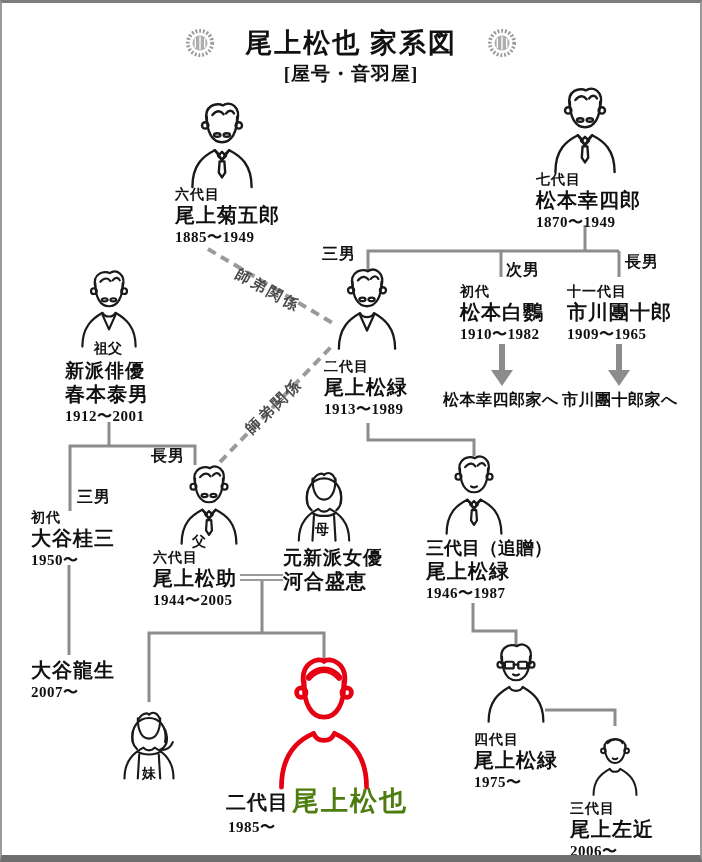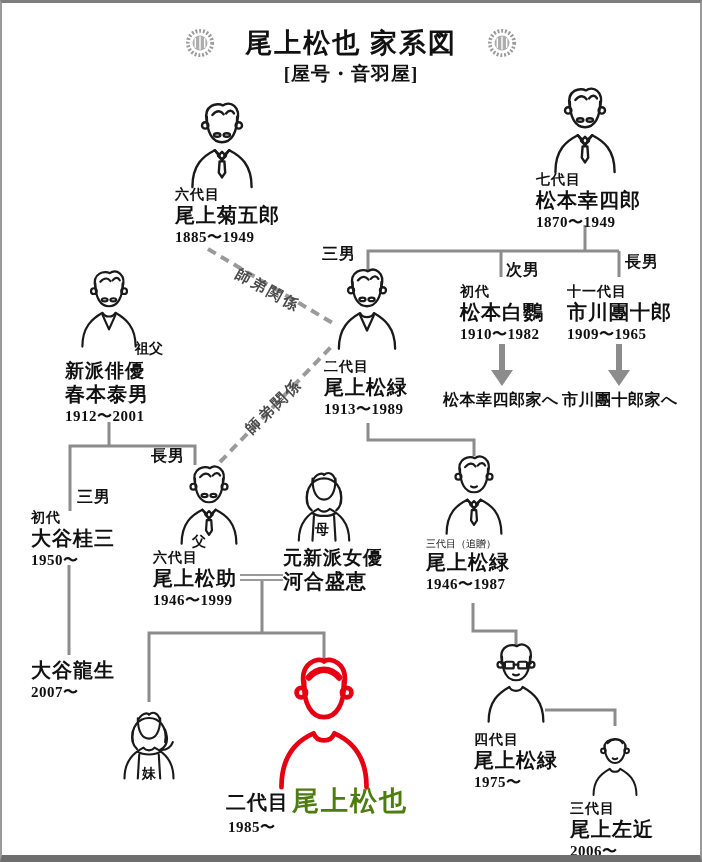--- a/index.html
+++ b/index.html
@@ -9,21 +9,21 @@
     border-left:2px solid #9a9a9a;border-right:2px solid #9a9a9a;
     border-top:3px solid #7d7d7d;border-bottom:7px solid #6e6e6e;
     font-family:"Liberation Serif","DejaVu Serif",serif;color:#111;
   }
   .abs{position:absolute;}
   .titlerow{position:absolute;top:22px;left:0;right:0;display:flex;justify-content:center;align-items:center;gap:30px;}
   .title{font-size:27px;font-weight:bold;letter-spacing:2px;}
   .subtitle{position:absolute;top:58px;left:0;right:0;text-align:center;font-size:19px;font-weight:bold;letter-spacing:1px;}
   .pblock{position:absolute;line-height:1.15;white-space:nowrap;}
   .era{font-size:14px;font-weight:bold;letter-spacing:1px;}
-  .era-sm{font-size:10px;font-weight:normal;letter-spacing:0px;}
+  .era-sm{font-size:18px;font-weight:bold;letter-spacing:0px;}
   .name{font-size:20px;font-weight:bold;letter-spacing:1px;margin-top:1px;}
   .dates{font-size:15px;font-weight:bold;letter-spacing:0.5px;margin-top:2px;}
   .role{font-size:19px;font-weight:bold;letter-spacing:1px;}
   .rel{position:absolute;font-size:14px;font-weight:bold;white-space:nowrap;}
   .branch{position:absolute;font-size:16px;font-weight:bold;letter-spacing:1px;white-space:nowrap;}
   .note{position:absolute;font-size:16px;font-weight:bold;letter-spacing:0.5px;white-space:nowrap;}
   .mentor{position:absolute;font-size:15px;font-weight:bold;letter-spacing:3px;color:#4a4a4a;white-space:nowrap;transform-origin:center center;}
   .bigname{position:absolute;font-size:27px;font-weight:bold;letter-spacing:2px;white-space:nowrap;}
   .bigera{position:absolute;font-size:20px;font-weight:bold;letter-spacing:1px;white-space:nowrap;}
   svg.icon{position:absolute;overflow:visible;}
@@ -244,21 +244,21 @@
   </div>
   <div class="note" style="left:441px;top:387px;">松本幸四郎家へ</div>
 
   <div class="pblock" style="left:565px;top:281px;">
     <div class="era">十一代目</div>
     <div class="name">市川團十郎</div>
     <div class="dates">1909〜1965</div>
   </div>
   <div class="note" style="left:560px;top:387px;">市川團十郎家へ</div>
 
-  <div class="rel" style="left:92px;top:337px;margin-left:41px;">祖父</div>
+  <div class="rel" style="left:92px;top:337px;">祖父</div>
   <div class="pblock" style="left:63px;top:357px;">
     <div class="role">新派俳優</div>
     <div class="name">春本泰男</div>
     <div class="dates">1912〜2001</div>
   </div>
 
   <div class="pblock" style="left:29px;top:507px;">
     <div class="era">初代</div>
     <div class="name">大谷桂三</div>
     <div class="dates">1950〜</div>
@@ -266,21 +266,21 @@
 
   <div class="pblock" style="left:29px;top:655px;">
     <div class="name">大谷龍生</div>
     <div class="dates">2007〜</div>
   </div>
 
   <div class="rel" style="left:190px;top:530px;">父</div>
   <div class="pblock" style="left:151px;top:547px;">
     <div class="era">六代目</div>
     <div class="name">尾上松助</div>
-    <div class="dates">1946〜1999</div>
+    <div class="dates">1944〜2005</div>
   </div>
 
   <div class="rel" style="left:313px;top:518px;">母</div>
   <div class="pblock" style="left:281px;top:544px;">
     <div class="role">元新派女優</div>
     <div class="name">河合盛恵</div>
   </div>
 
   <div class="pblock" style="left:424px;top:535px;">
     <div class="era-sm">三代目（追贈）</div>

